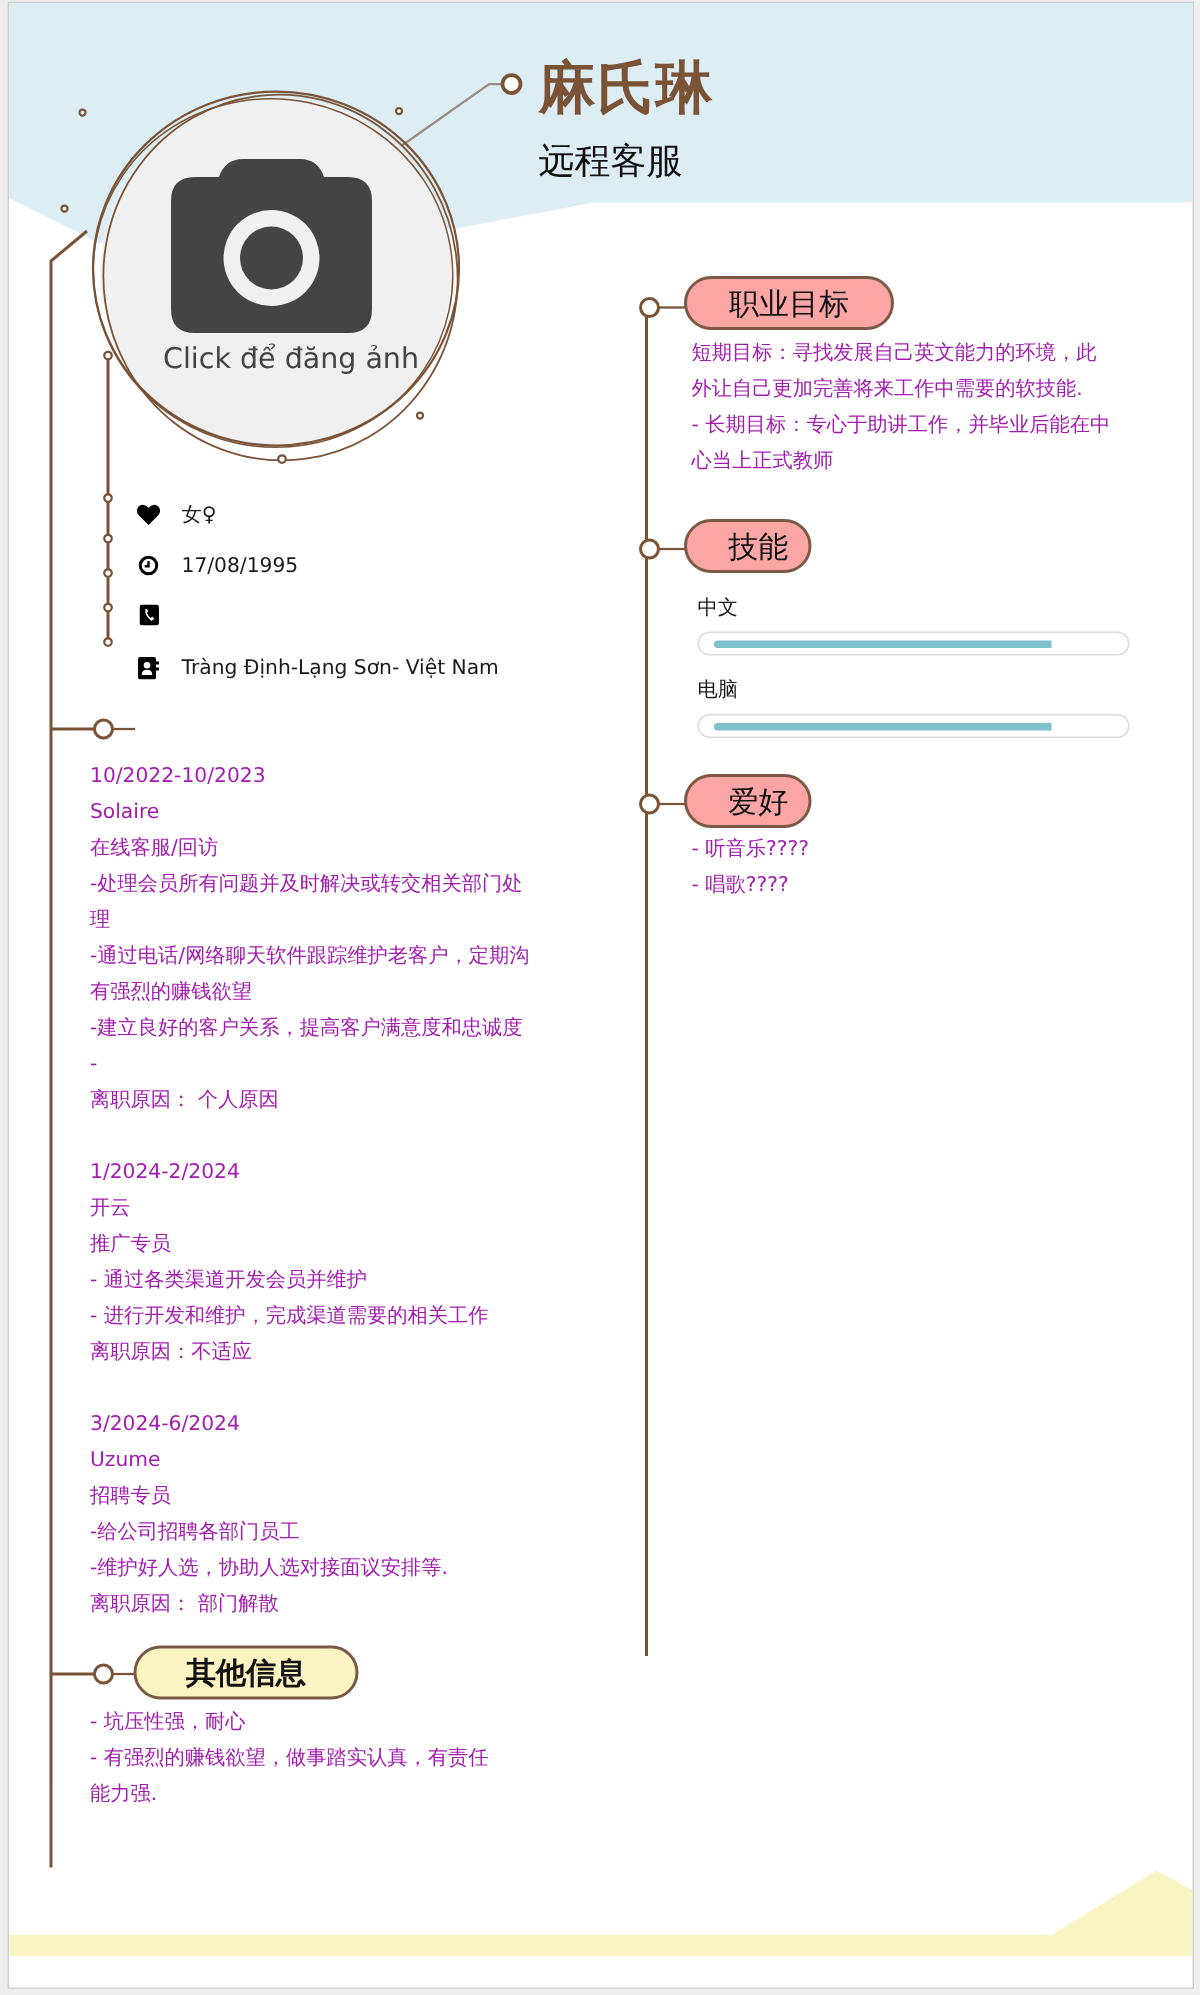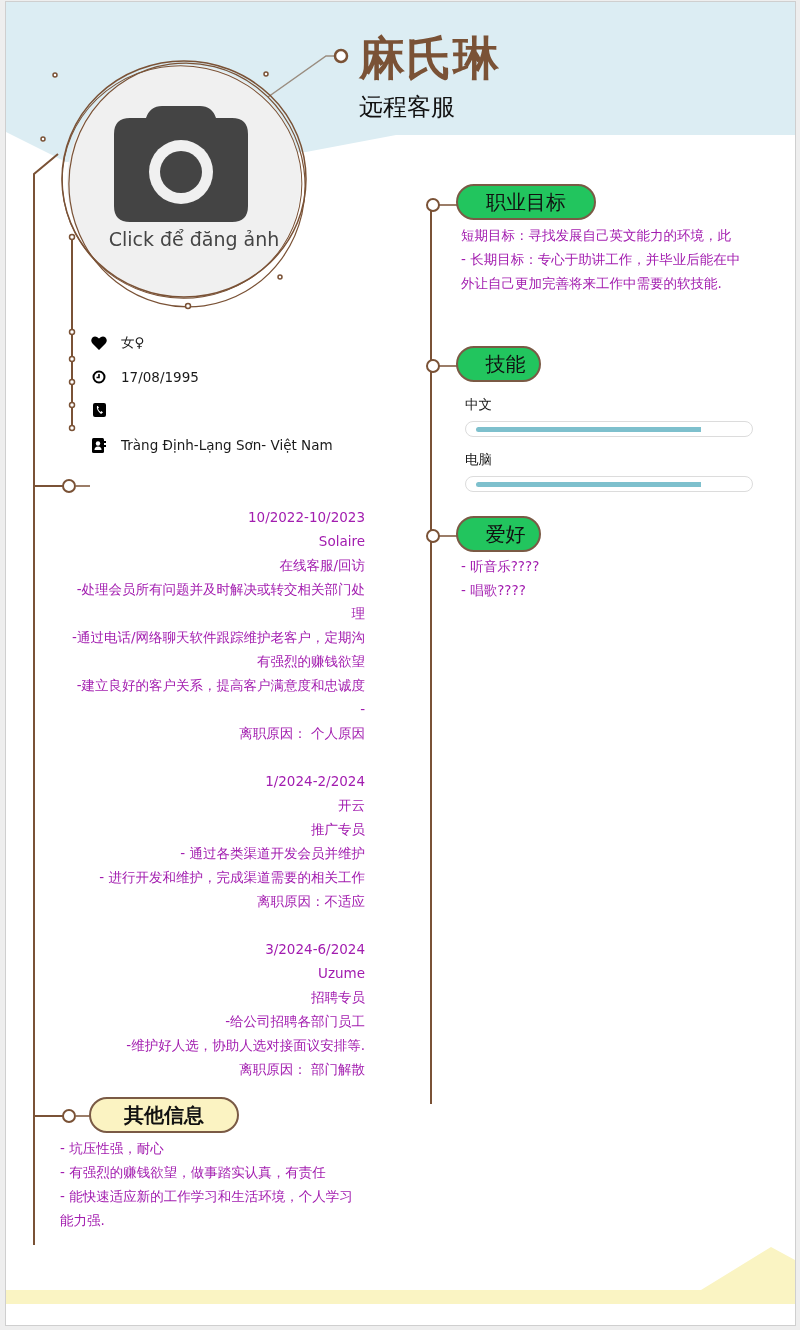--- a/index.html
+++ b/index.html
@@ -1,27 +1,27 @@
 <!DOCTYPE html>
 <html><head>
 <meta charset="utf-8">
 <style>
   html, body { margin:0; padding:0; }
   body { width:800px; height:1330px; background:#eeeeee; position:relative; overflow:hidden;
          font-family:"DejaVu Sans","Liberation Sans",sans-serif; color:#1a1a1a; }
   .page { position:absolute; left:5px; top:1px; width:789px; height:1323px; background:#ffffff;
           border:1px solid #cfcfcf; overflow:hidden; }
   .abs { position:absolute; }
-  .name { left:353px; top:33px; font-size:46px; font-weight:bold; color:#7a5236; letter-spacing:1px; line-height:46px; }
+  .name { left:353px; top:33px; font-size:38px; font-weight:bold; color:#7a5236; letter-spacing:1px; line-height:46px; }
   .jobtitle { left:353px; top:90px; font-size:24px; color:#111; line-height:30px; }
   .txt { font-size:13.5px; line-height:24px; color:#a21caf; }
   .pill { position:absolute; height:36px; border:2px solid #7a5a45; border-radius:20px; box-sizing:border-box;
           display:flex; align-items:center; justify-content:center; font-size:20px; }
   .pill.yellow { background:#fbf3c2; font-weight:bold; color:#111; }
-  .pill.blue { background:#22c55e; color:#111; }
+  .pill.blue { background:#fca5a5; color:#111; }
   .info-row { position:absolute; left:85px; height:20px; display:flex; align-items:center; font-size:13.5px; }
   .info-row .ic { width:16px; height:16px; margin-right:14px; display:flex; align-items:center; justify-content:center; }
   .skill-label { position:absolute; left:459px; font-size:13.5px; }
   .bar { position:absolute; left:459px; width:288px; height:16px; border:1px solid #dcdcdc; border-radius:9px; box-sizing:border-box; background:#fff; }
   .bar .fill { position:absolute; left:10px; top:5px; height:5px; background:#7ec0cd; border-radius:3px 0 0 3px; }
   .photo-text { position:absolute; left:68px; top:226px; width:240px; text-align:center; font-size:19px; color:#444; }
 </style>
 </head>
 <body>
 
@@ -121,60 +121,60 @@
           <rect x="0" y="0" width="12" height="15" rx="1.5" fill="#000"></rect>
           <rect x="12" y="3" width="2" height="2" fill="#000"></rect>
           <rect x="12" y="7" width="2" height="2" fill="#000"></rect>
           <circle cx="6" cy="5.5" r="2.2" fill="#fff"></circle>
           <path d="M2.5 12 Q2.5 8.5 6 8.5 Q9.5 8.5 9.5 12 Z" fill="#fff"></path>
         </svg>
     </span>
     <span>Tràng Định-Lạng Sơn- Việt Nam</span>
   </div>
 
-  <div class="abs txt" id="work-lines" style="left:39px;top:503px;width:320px;text-align:right;">
+  <div class="abs txt" id="work-lines" style="left:54px;top:503px;width:320px;">
       <div style="height: 24px; white-space: nowrap;">10/2022-10/2023</div>
       <div style="height: 24px; white-space: nowrap;">Solaire</div>
       <div style="height: 24px; white-space: nowrap;">在线客服/回访</div>
       <div style="height: 24px; white-space: nowrap;">-处理会员所有问题并及时解决或转交相关部门处</div>
       <div style="height: 24px; white-space: nowrap;">理</div>
       <div style="height: 24px; white-space: nowrap;">-通过电话/网络聊天软件跟踪维护老客户，定期沟</div>
       <div style="height: 24px; white-space: nowrap;">有强烈的赚钱欲望</div>
       <div style="height: 24px; white-space: nowrap;">-建立良好的客户关系，提高客户满意度和忠诚度</div>
       <div style="height: 24px; white-space: nowrap;">-</div>
       <div style="height: 24px; white-space: nowrap;">离职原因： 个人原因</div>
       <div style="height: 24px; white-space: nowrap;"></div>
       <div style="height: 24px; white-space: nowrap;">1/2024-2/2024</div>
       <div style="height: 24px; white-space: nowrap;">开云</div>
       <div style="height: 24px; white-space: nowrap;">推广专员</div>
       <div style="height: 24px; white-space: nowrap;">- 通过各类渠道开发会员并维护</div>
       <div style="height: 24px; white-space: nowrap;">- 进行开发和维护，完成渠道需要的相关工作</div>
-      <div style="height: 24px; white-space: nowrap; margin-left: 20px;">离职原因：不适应</div>
+      <div style="height: 24px; white-space: nowrap;">离职原因：不适应</div>
       <div style="height: 24px; white-space: nowrap;"></div>
       <div style="height: 24px; white-space: nowrap;">3/2024-6/2024</div>
       <div style="height: 24px; white-space: nowrap;">Uzume</div>
       <div style="height: 24px; white-space: nowrap;">招聘专员</div>
       <div style="height: 24px; white-space: nowrap;">-给公司招聘各部门员工</div>
       <div style="height: 24px; white-space: nowrap;">-维护好人选，协助人选对接面议安排等.</div>
       <div style="height: 24px; white-space: nowrap;">离职原因： 部门解散</div>
     </div>
 
   <div class="pill yellow" style="left:83px;top:1095px;width:150px;">其他信息</div>
   <div class="abs txt" id="other-lines" style="left:54px;top:1134px;width:320px;">
       <div style="height: 24px; white-space: nowrap;">- 坑压性强，耐心</div>
       <div style="height: 24px; white-space: nowrap;">- 有强烈的赚钱欲望，做事踏实认真，有责任</div>
-      <div style="height: 24px; white-space: nowrap;">- 能快速适应新的工作学习和生活环境，个人学习</div>
       <div style="height: 24px; white-space: nowrap;">能力强.</div>
     </div>
 
   <div class="pill blue" style="left:450px;top:182px;width:140px;">职业目标</div>
   <div class="abs txt" id="goal-lines" style="left:455px;top:221px;width:310px;">
       <div style="height: 24px; white-space: nowrap;">短期目标：寻找发展自己英文能力的环境，此</div>
+      <div style="height: 24px; white-space: nowrap;">外让自己更加完善将来工作中需要的软技能.</div>
       <div style="height: 24px; white-space: nowrap;">- 长期目标：专心于助讲工作，并毕业后能在中</div>
-      <div style="height: 24px; white-space: nowrap;">外让自己更加完善将来工作中需要的软技能.</div>
+      <div style="height: 24px; white-space: nowrap;">心当上正式教师</div>
     </div>
 
   <div class="pill blue" style="left:450px;top:344px;width:85px;padding-left:14px;">技能</div>
   <div class="skill-label" style="top:394px">中文</div>
   <div class="bar" style="top:419px">
       <div class="fill" id="skill-fill-0" style="width: 225px;"></div>
     </div>
   <div class="skill-label" style="top:449px">电脑</div>
   <div class="bar" style="top:474px">
       <div class="fill" id="skill-fill-1" style="width: 225px;"></div>

